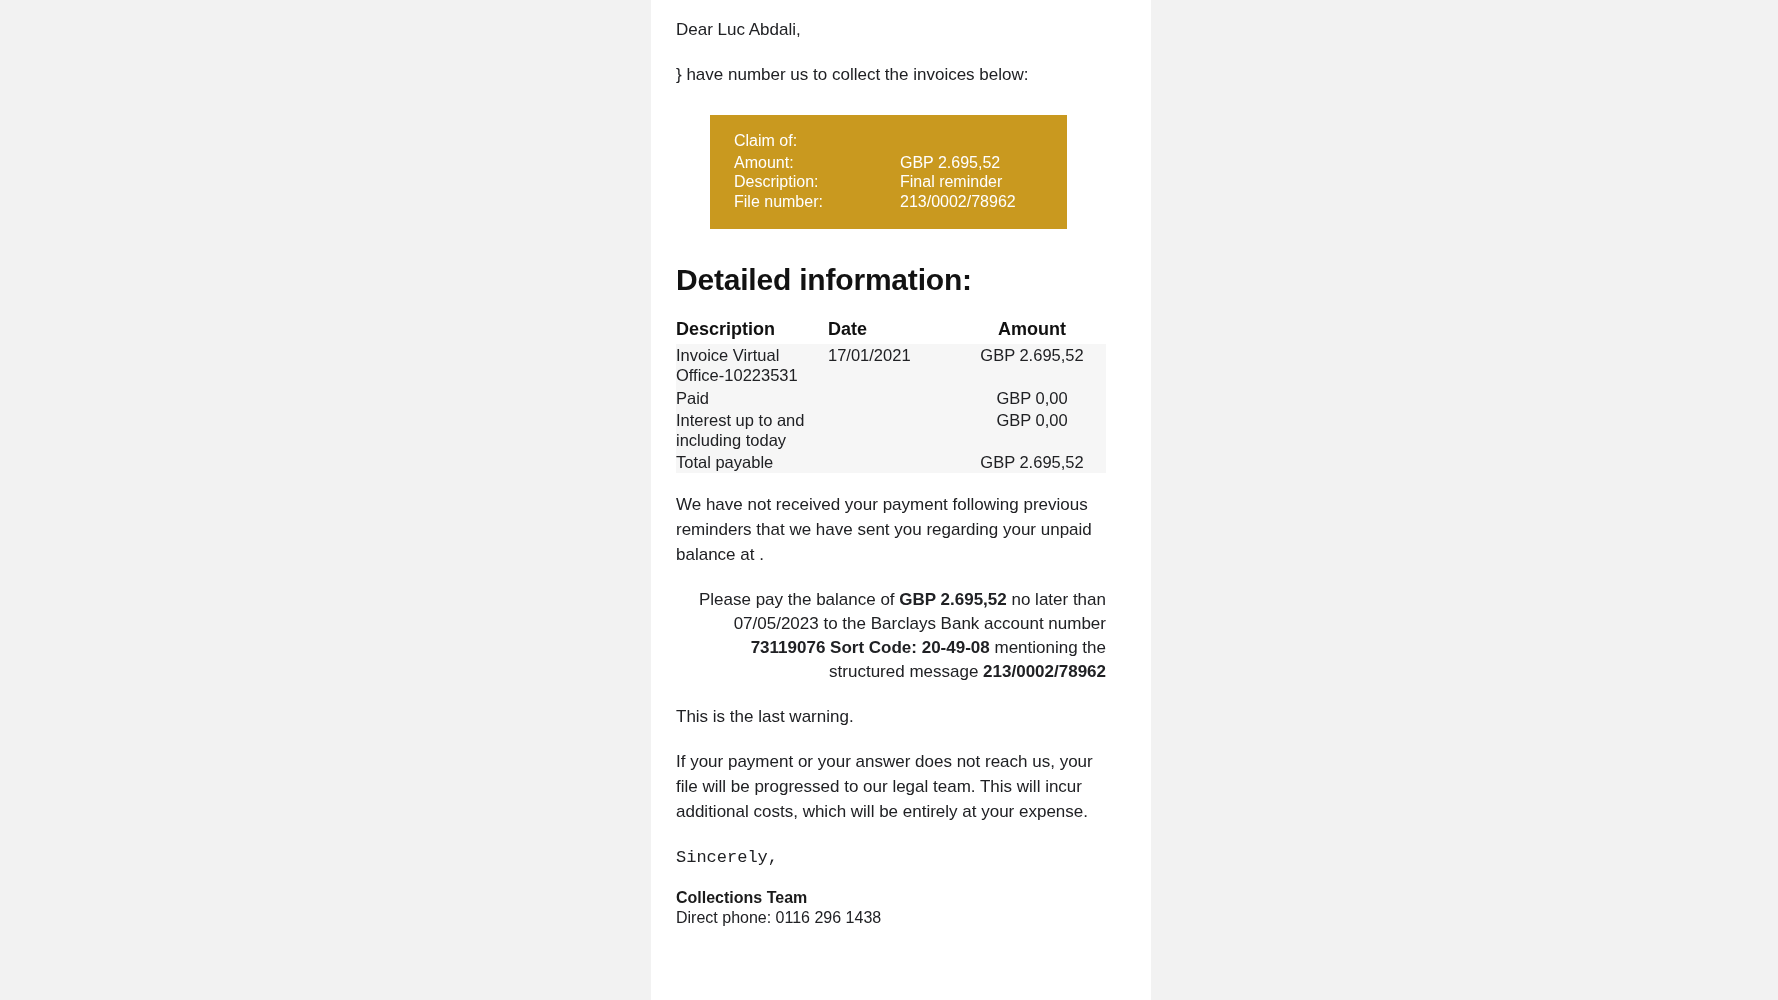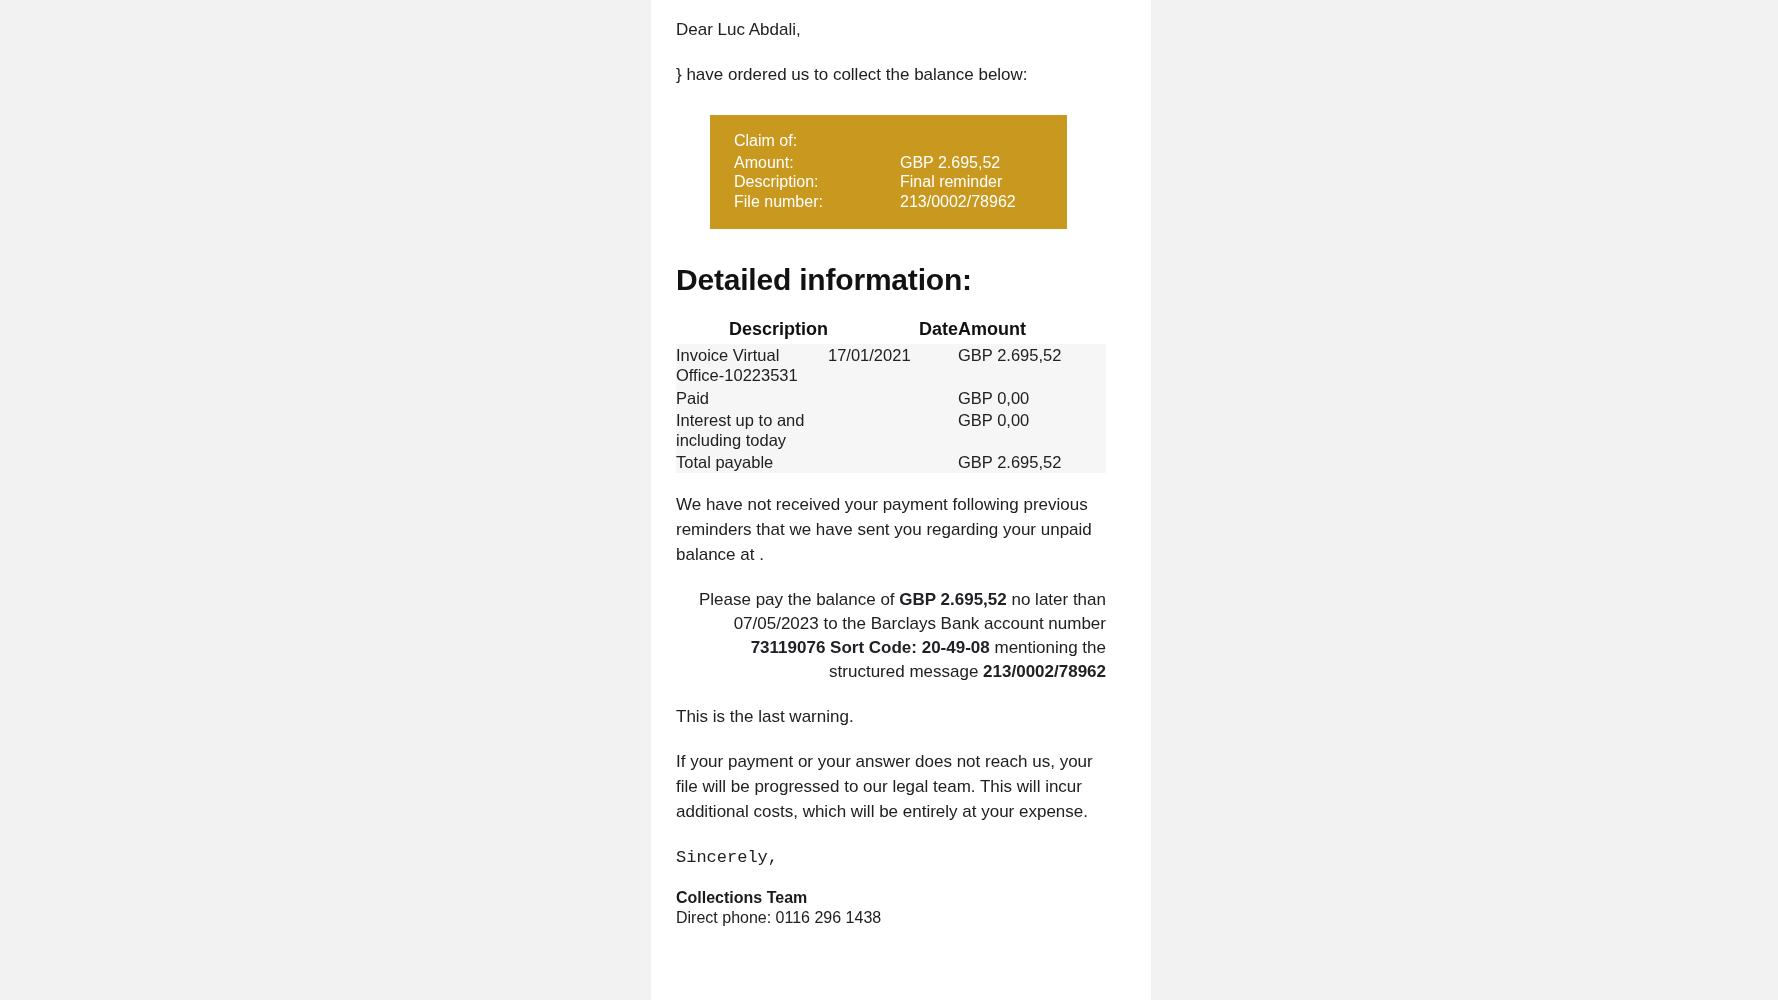--- a/index.html
+++ b/index.html
@@ -79,29 +79,29 @@
     color: #121212;
   }
 
   table.details {
     width: 100%;
     border-collapse: collapse;
     margin-top: 22px;
     font-size: 16.5px;
   }
   table.details th {
-    text-align: right;
+    text-align: left;
     font-weight: bold;
     font-size: 18px;
     padding: 0 0 4px 0;
     color: #111;
     vertical-align: bottom;
   }
   table.details th.amount, table.details td.amount {
-    text-align: left;
+    text-align: center;
   }
   table.details td {
     padding: 1px 0;
     vertical-align: top;
     line-height: 1.22;
     color: #202124;
     margin-left: 44px;
   }
   table.details tr.shaded td {
     background: #f6f6f6;
@@ -139,21 +139,21 @@
 </head>
 <body>
 
 <div id="page">
   <div class="sheet"></div>
 
   <div class="doc-body">
 
     <div class="greeting">Dear Luc Abdali,</div>
 
-    <div class="intro">} have ordered us to collect the balance below:</div>
+    <div class="intro">} have number us to collect the invoices below:</div>
 
     <div class="claim-box">
       <div class="claim-row first">
         <span class="claim-label">Claim of:</span>
         <span class="claim-value"></span>
       </div>
       <div class="claim-row">
         <span class="claim-label">Amount:</span>
         <span class="claim-value">GBP 2.695,52</span>
       </div>

